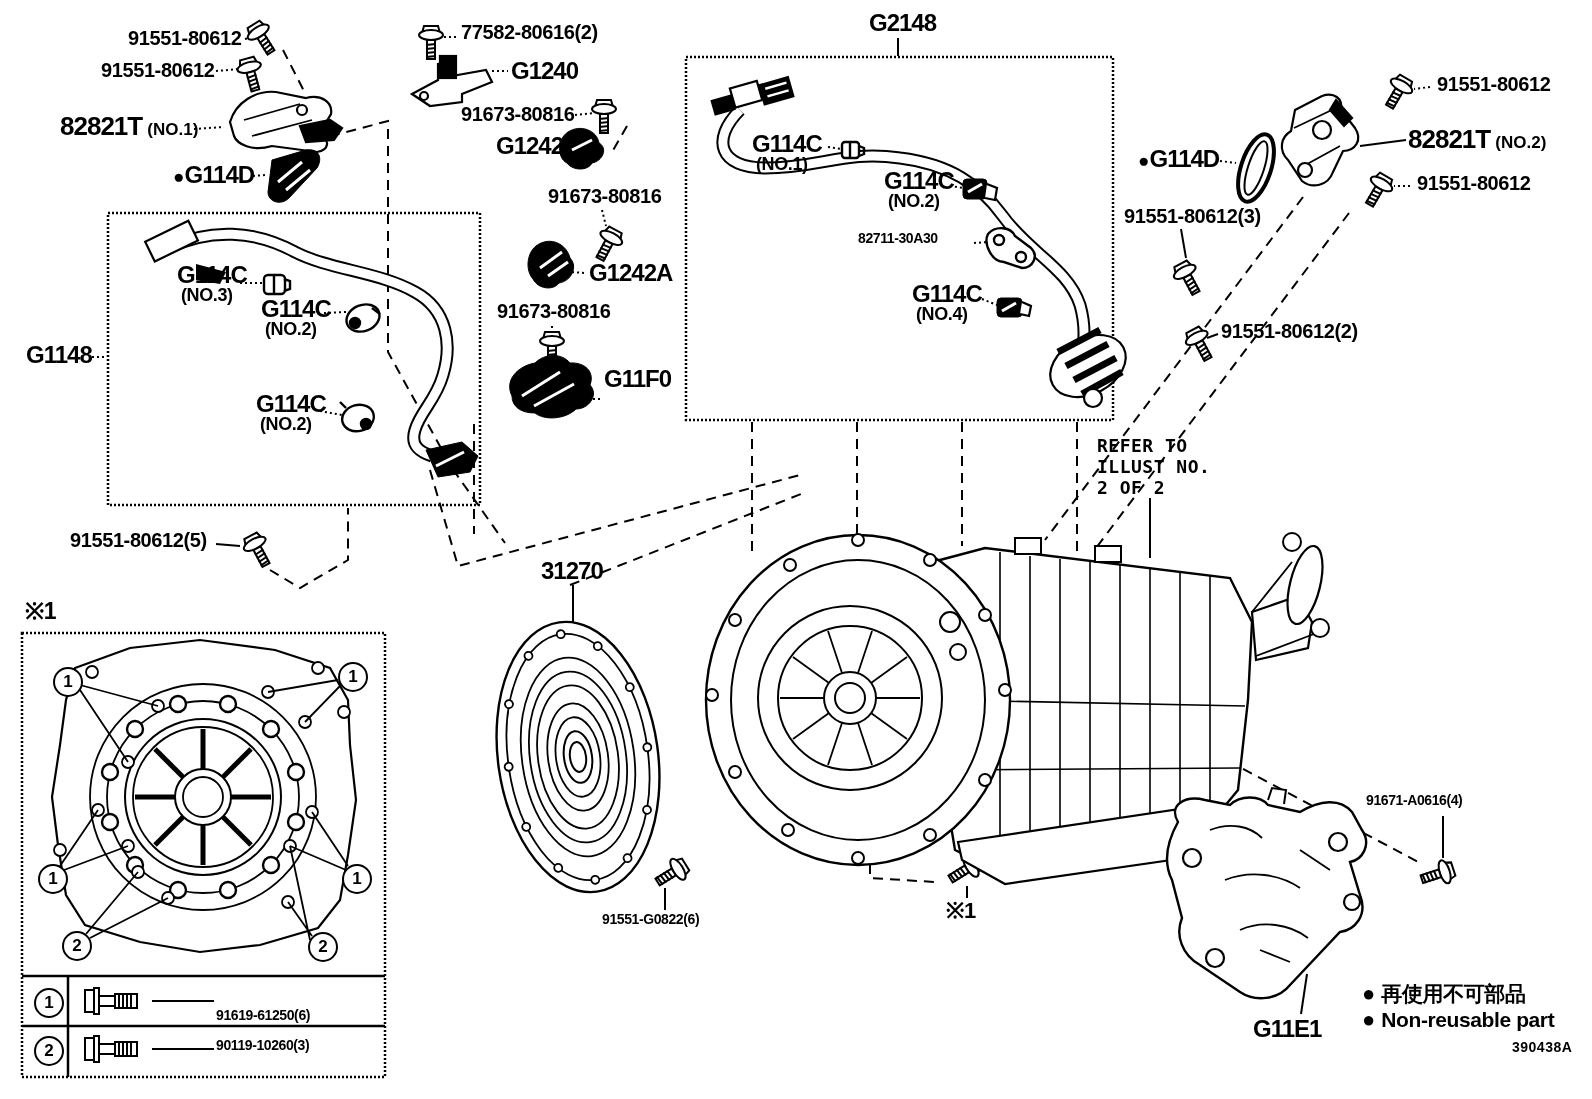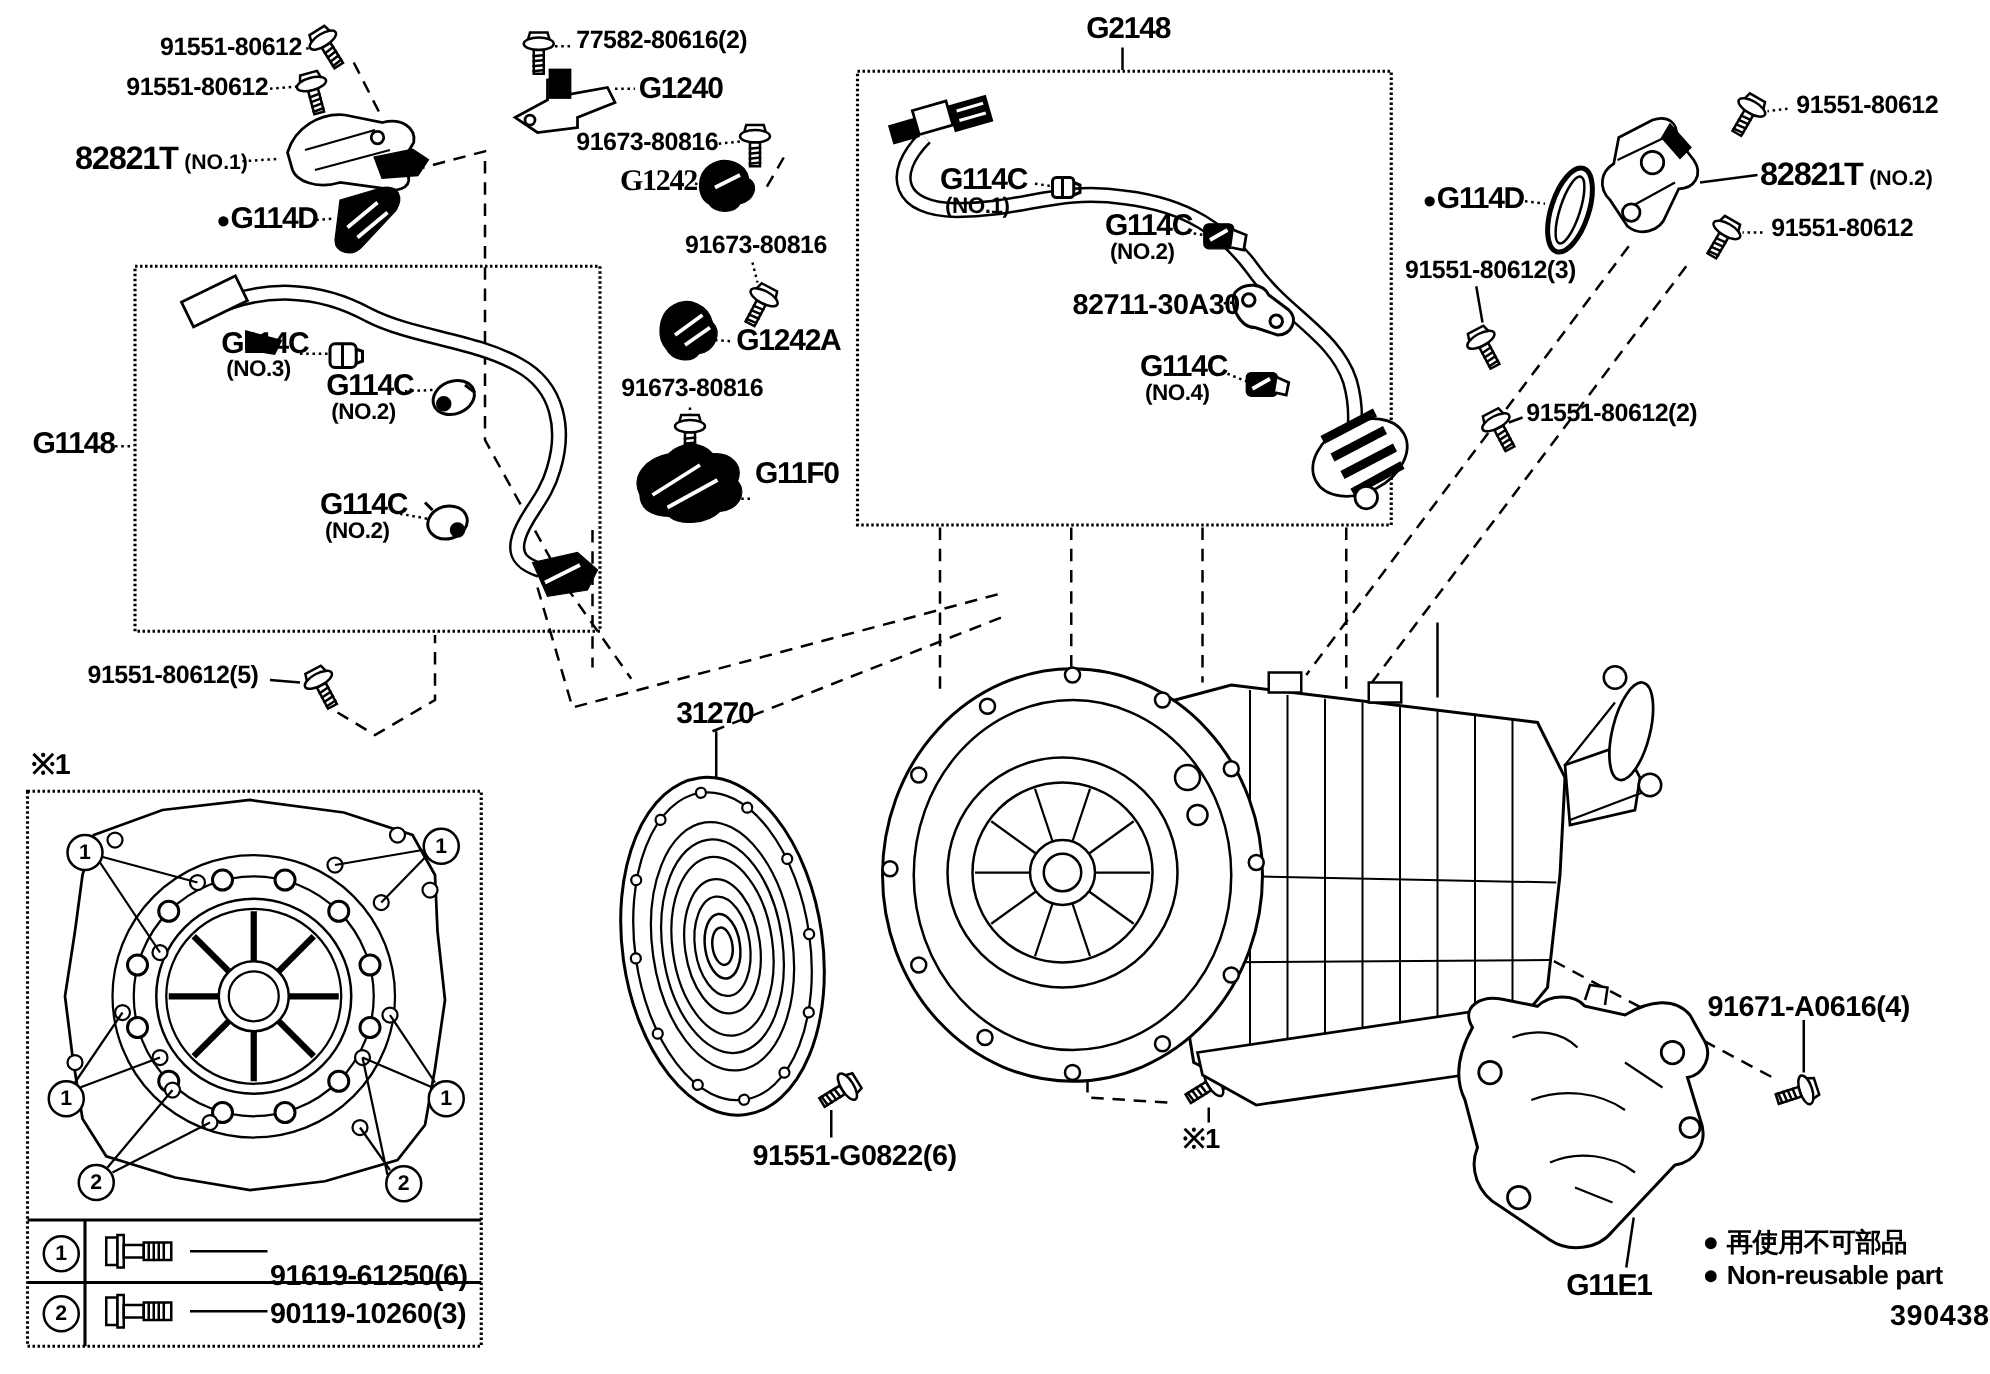--- a/index.html
+++ b/index.html
@@ -1,21 +1,21 @@
 <!DOCTYPE html>
 <html><head>
 <meta charset="utf-8">
 <style>
   html,body{margin:0;padding:0;background:#fff;}
   .stage{position:relative;width:1592px;height:1099px;background:#fff;overflow:hidden;
          font-family:"Liberation Sans",sans-serif;color:#000;}
   .stage svg{position:absolute;left:0;top:0;}
   .lbl{position:absolute;font-weight:700;white-space:nowrap;letter-spacing:-0.4px;
        font-size:20px;line-height:1.05;z-index:5;}
-  .s21{font-size:23px;}
+  .s21{font-size:14px;}
   .s24{font-size:24px;letter-spacing:-1px;}
   .big{font-size:26px;letter-spacing:-1px;}
   .qual{font-size:17px;font-weight:700;letter-spacing:0;}
   .two .l2{font-size:18px;padding-left:4px;margin-top:-1px;}
   .dot{font-size:19px;margin-right:1px;}
   .mono{font-family:"DejaVu Sans Mono",monospace;font-size:18px;line-height:21px;
         font-weight:700;letter-spacing:0.5px;}
   .callout{position:absolute;width:26px;height:26px;border:2.5px solid #000;border-radius:50%;
            text-align:center;line-height:26px;font-size:17px;font-weight:700;z-index:6;background:#fff;}
   .cjk{font-size:21px;font-weight:700;}
@@ -389,21 +389,21 @@
 </svg>
 
 <div class="lbl" style="left:128px;top:28px;"><span>91551-80612</span></div>
 <div class="lbl" style="left:101px;top:60px;"><span>91551-80612</span></div>
 <div class="lbl" style="left:60px;top:113px;"><span class="big">82821T</span> <span class="qual">(NO.1)</span></div>
 <div class="lbl s24" style="left:173px;top:162px;"><span class="dot">●</span><span>G114D</span></div>
 
 <div class="lbl" style="left:461px;top:22px;"><span>77582-80616(2)</span></div>
 <div class="lbl s24" style="left:511px;top:58px;"><span>G1240</span></div>
 <div class="lbl" style="left:461px;top:104px;"><span>91673-80816</span></div>
-<div class="lbl s24" style="left:496px;top:133px;font-family:Liberation Serif, serif;"><span>G1242</span></div>
+<div class="lbl s24" style="left:496px;top:133px;"><span>G1242</span></div>
 <div class="lbl" style="left:548px;top:186px;"><span>91673-80816</span></div>
 <div class="lbl s24" style="left:589px;top:260px;"><span>G1242A</span></div>
 <div class="lbl" style="left:497px;top:301px;"><span>91673-80816</span></div>
 <div class="lbl s24" style="left:604px;top:366px;"><span>G11F0</span></div>
 
 <div class="lbl s24" style="left:869px;top:10px;"><span>G2148</span></div>
 <div class="lbl two" style="left:752px;top:131px;">
       <div class="l1 s24">G114C</div>
       <div class="l2">(NO.1)</div>
     </div>
@@ -417,20 +417,25 @@
       <div class="l2">(NO.4)</div>
     </div>
 
 <div class="lbl" style="left:1437px;top:74px;"><span>91551-80612</span></div>
 <div class="lbl" style="left:1408px;top:126px;"><span class="big">82821T</span> <span class="qual">(NO.2)</span></div>
 <div class="lbl s24" style="left:1138px;top:146px;"><span class="dot">●</span><span>G114D</span></div>
 <div class="lbl" style="left:1417px;top:173px;"><span>91551-80612</span></div>
 <div class="lbl" style="left:1124px;top:206px;"><span>91551-80612(3)</span></div>
 <div class="lbl" style="left:1221px;top:321px;"><span>91551-80612(2)</span></div>
 
+<div class="lbl mono" style="left:1097px;top:435px;">
+  <div>REFER TO</div>
+  <div>ILLUST NO.</div>
+  <div>2 OF 2</div>
+</div>
 
 <div class="lbl s24" style="left:26px;top:342px;"><span>G1148</span></div>
 <div class="lbl two" style="left:177px;top:262px;">
       <div class="l1 s24">G114C</div>
       <div class="l2">(NO.3)</div>
     </div>
 <div class="lbl two" style="left:261px;top:296px;">
       <div class="l1 s24">G114C</div>
       <div class="l2">(NO.2)</div>
     </div>

